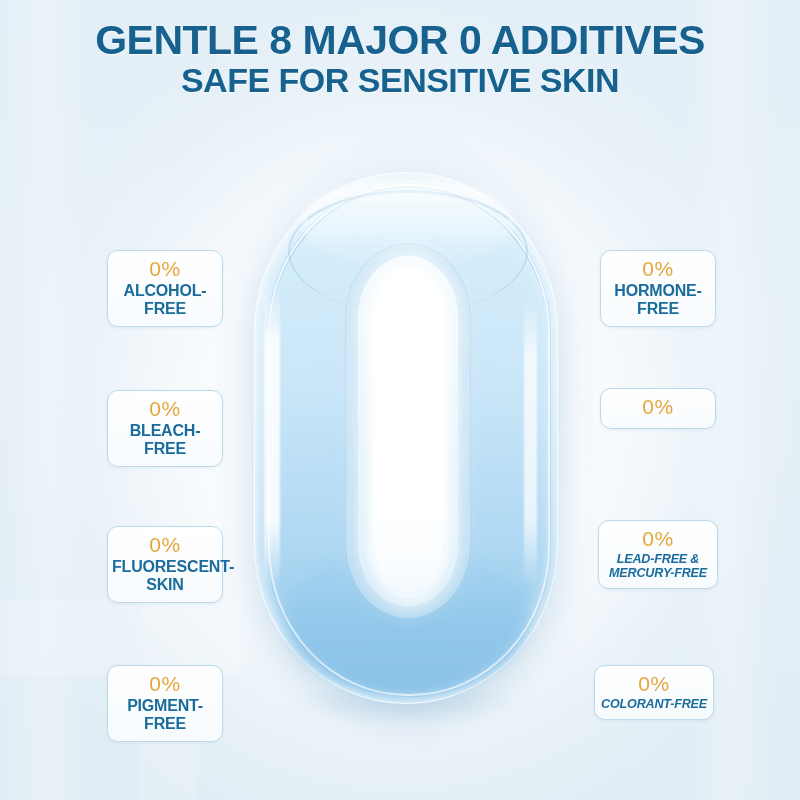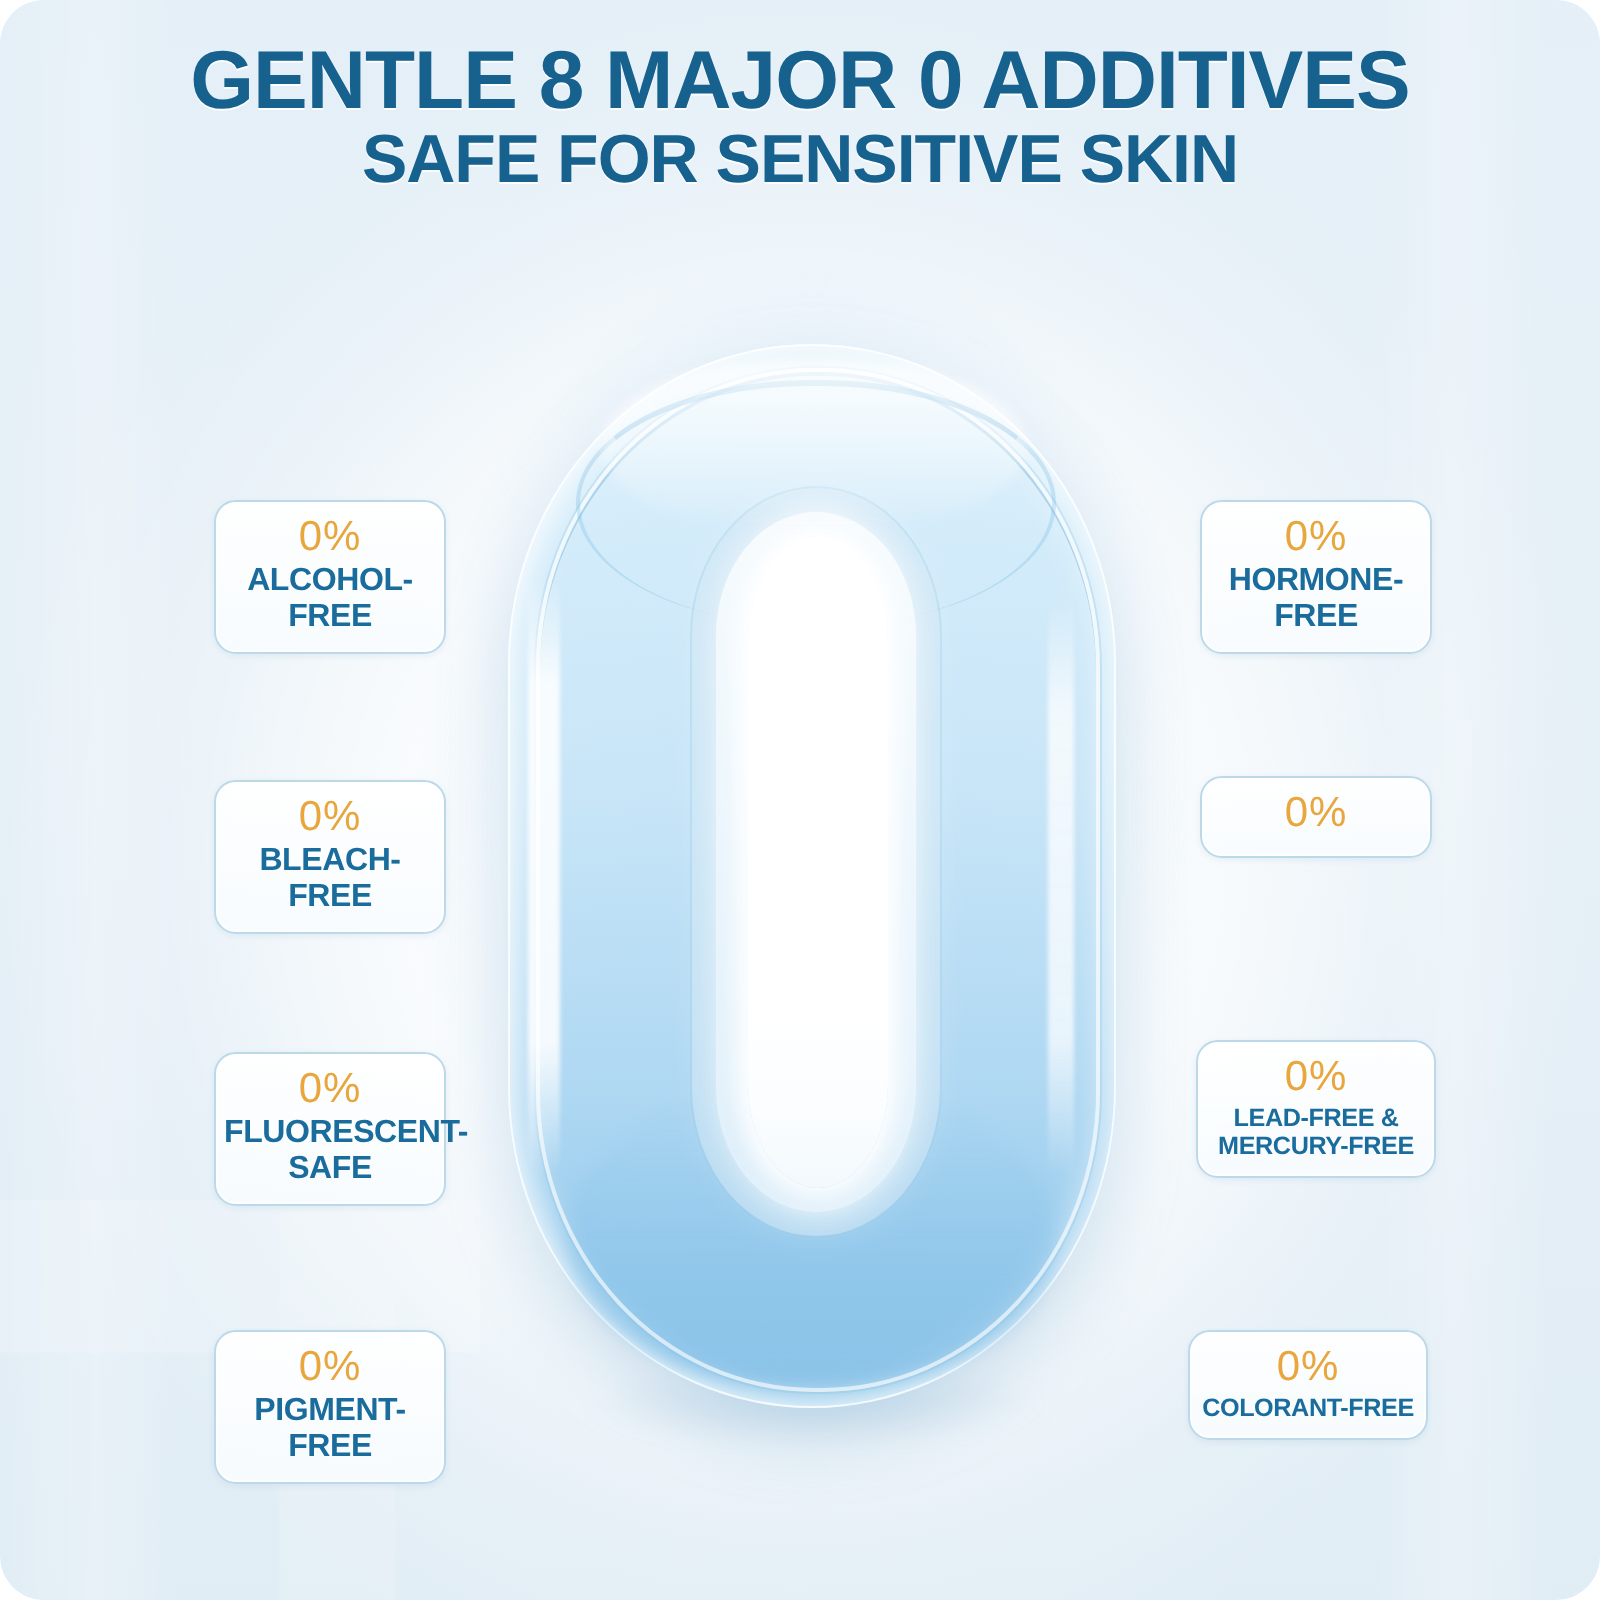--- a/index.html
+++ b/index.html
@@ -14,21 +14,20 @@
   }
 
   #poster {
     position: relative;
     width: 800px;
     height: 800px;
     background:
       radial-gradient(ellipse 520px 560px at 400px 430px, rgba(255,255,255,0.97) 0%, rgba(255,255,255,0.78) 38%, rgba(255,255,255,0.18) 62%, rgba(255,255,255,0) 78%),
       linear-gradient(180deg, #e4eff7 0%, #e6f0f7 40%, #e3eef6 75%, #e1edf5 100%);
     overflow: hidden;
-    border-radius: 22px;
   }
 
   
   .bg-bands {
     position: absolute;
     inset: 0;
     background:
       linear-gradient(90deg,
         rgba(255,255,255,0.00) 0%,
         rgba(255,255,255,0.22) 6%,
@@ -224,21 +223,21 @@
   }
   .badge .lbl {
     display: block;
     color: #1a6c9c;
     font-size: 16px;
     font-weight: 700;
     line-height: 1.12;
     letter-spacing: -0.2px;
     white-space: pre-line;
   }
-  .badge .lbl.sm { font-size: 12.6px; }
+  .badge .lbl.sm { font-size: 12.6px; font-style: italic; }
 
   
   .b-l1 { left: 107px; top: 250px; }
   .b-l2 { left: 107px; top: 390px; }
   .b-l3 { left: 107px; top: 526px; }
   .b-l4 { left: 107px; top: 665px; }
   
   .b-r1 { left: 600px; top: 250px; }
   .b-r2 { left: 600px; top: 388px; }
   .b-r3 { left: 598px; top: 520px; }
@@ -275,21 +274,21 @@
     <span class="pct">0%</span>
     <span class="lbl">ALCOHOL-FREE</span>
   </div>
   <div class="badge b-l2">
     <span class="pct">0%</span>
     <span class="lbl">BLEACH-FREE</span>
   </div>
   <div class="badge b-l3">
     <span class="pct">0%</span>
     <span class="lbl">FLUORESCENT-
-SAFE</span>
+SKIN</span>
   </div>
   <div class="badge b-l4">
     <span class="pct">0%</span>
     <span class="lbl">PIGMENT-FREE</span>
   </div>
 
   <div class="badge b-r1">
     <span class="pct">0%</span>
     <span class="lbl">HORMONE-FREE</span>
   </div>

